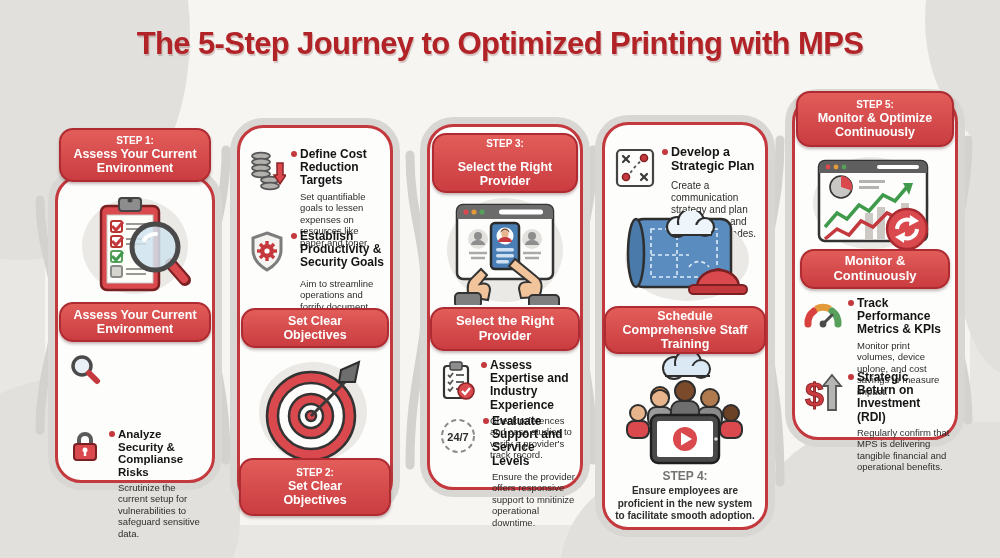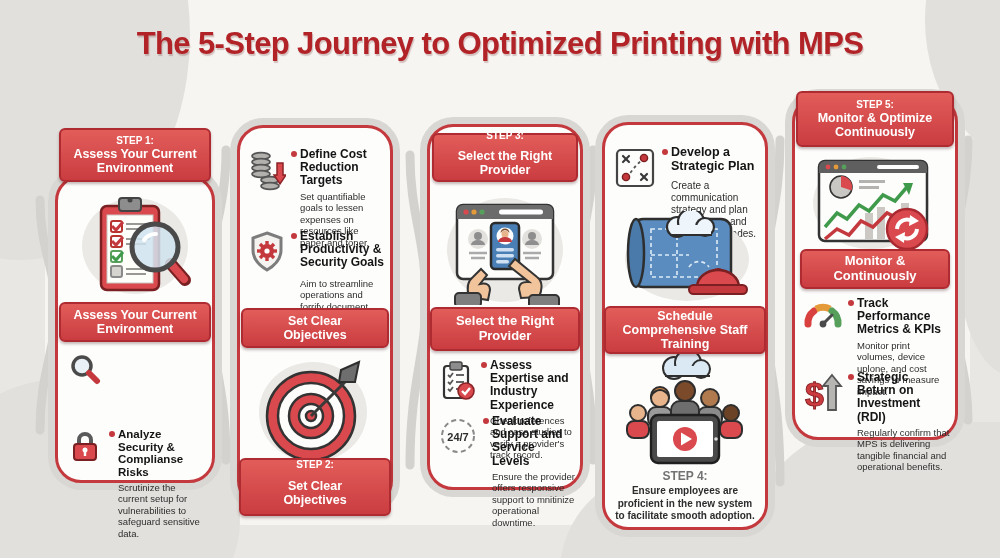--- a/index.html
+++ b/index.html
@@ -8,26 +8,26 @@
   .blob{position:absolute;background:#e2e0dc;}
   .white-blob{position:absolute;background:#f6f5f2;}
   .connectors{position:absolute;left:0;top:0;}
   .title{position:absolute;top:26px;left:0;width:100%;text-align:center;margin:0;
          font-size:31px;font-weight:800;color:#b22328;letter-spacing:-0.6px;
          text-shadow:1px 2px 1px rgba(90,15,15,.22);}
   .panel{position:absolute;background:#fdfdfc;border:3px solid #c4393d;border-radius:26px;
          box-shadow:0 0 0 7px #d9d7d3;box-sizing:border-box;}
   .pill{position:absolute;left:50%;transform:translateX(-50%);
         background:linear-gradient(180deg,#e25d5a 0%,#ca3c40 100%);
-        border:2px solid #ae2b31;border-radius:6px;color:#fff;text-align:center;
+        border:2px solid #ae2b31;border-radius:14px;color:#fff;text-align:center;
         display:flex;flex-direction:column;justify-content:center;
         padding:3px 8px;box-sizing:border-box;box-shadow:0 2px 3px rgba(60,20,20,.3);z-index:3;}
   .pill-label{font-size:10px;font-weight:700;line-height:1.15;}
   .pill-title{font-size:12.5px;font-weight:700;line-height:1.12;}
-  .narrow{max-width:104px;margin:8px auto;}
+  .narrow{max-width:104px;margin:0 auto;}
   .illo{position:absolute;left:50%;transform:translateX(-50%);}
   .item{position:absolute;left:8px;right:5px;display:flex;gap:5px;align-items:flex-start;}
   .item-icon{flex:0 0 38px;display:flex;justify-content:center;padding-top:1px;}
   .item-text{position:relative;padding-left:9px;}
   .dot{position:absolute;left:0;top:3px;width:6px;height:6px;border-radius:50%;background:#c4393d;}
   .item-heading{font-size:11.5px;font-weight:700;color:#141414;line-height:1.1;}
   .item-body{font-size:9.5px;color:#2d2d2d;line-height:1.22;margin-top:3px;}
   .step-footer-label{position:absolute;width:100%;text-align:center;
         font-size:12px;font-weight:700;color:#737373;}
   .step-footer-text{position:absolute;left:10px;right:10px;text-align:center;
@@ -188,21 +188,21 @@
       </svg>
     </div>
 
     <div class="pill" style="top:330px;width:152px;height:58px;">
       <div class="pill-label">STEP 2:</div>
       <div class="pill-title narrow">Set Clear Objectives</div>
     </div>
   </section>
 
   <section class="panel" style="left:427px;top:124px;width:156px;height:366px;">
-    <div class="pill" style="top:6px;width:146px;height:49px;">
+    <div class="pill" style="top:6px;width:146px;height:60px;justify-content:space-between;">
       <div class="pill-label">STEP 3:</div>
       <div class="pill-title narrow">Select the Right Provider</div>
     </div>
 
     <div class="illo" style="top:68px;">
       <svg width="132" height="110" viewBox="0 0 132 110">
         <ellipse cx="66" cy="55" rx="58" ry="52" fill="#ebe9e5"></ellipse>
         <rect x="18" y="10" width="96" height="74" rx="6" fill="#fdfdfb" stroke="#333" stroke-width="2.5"></rect>
         <path d="M18 16 a6 6 0 0 1 6 -6 h84 a6 6 0 0 1 6 6 v8 H18 Z" fill="#6b6b6b"></path>
         <circle cx="27" cy="17" r="2.6" fill="#d9494d"></circle>

